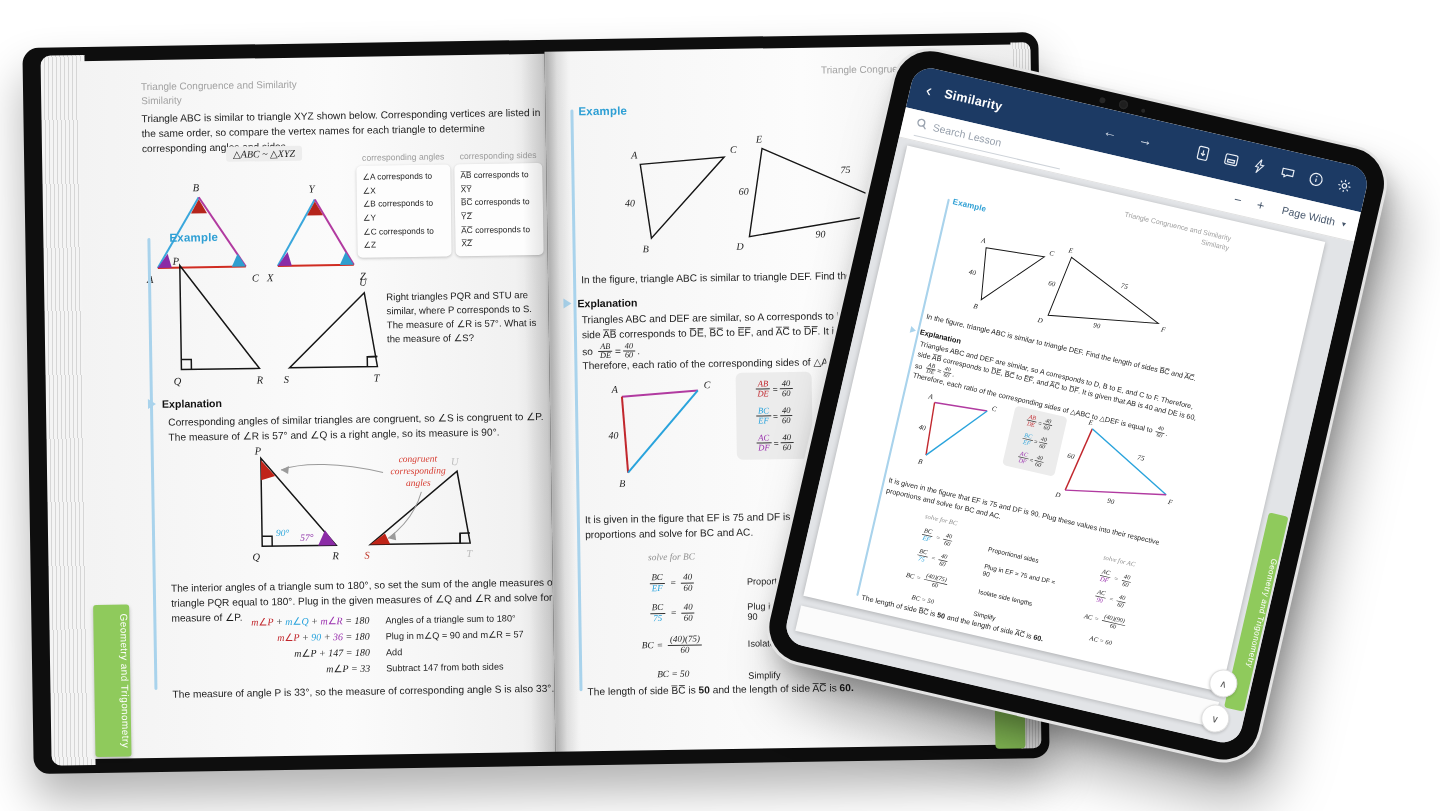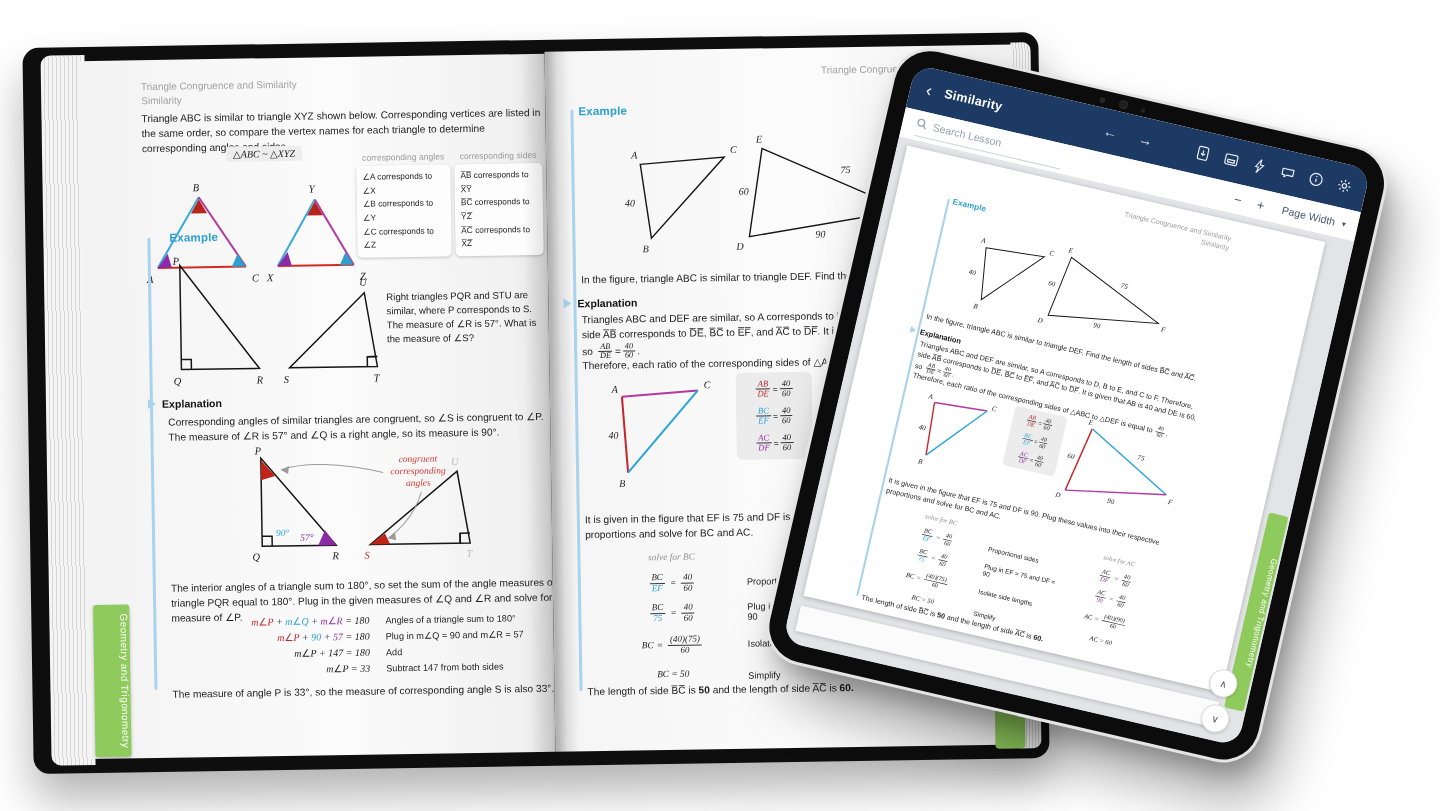--- a/index.html
+++ b/index.html
@@ -272,21 +272,21 @@
       </svg>
 
       <p class="abs lp-expl2 body-txt" style="margin:0;">The interior angles of a triangle sum to 180°, so set the sum of the angle measures of triangle PQR equal to 180°.  Plug in the given measures of ∠Q and ∠R and solve for the measure of ∠P.</p>
 
       <div class="abs lp-eqs">
         <div class="eqrow">
           <span class="eq-l"><span class="c-red">m∠P</span><span> + </span><span class="c-cyan">m∠Q</span><span> + </span><span class="c-mag">m∠R</span><span> = 180</span></span>
           <span class="eq-n">Angles of a triangle sum to 180°</span>
         </div>
         <div class="eqrow">
-          <span class="eq-l"><span class="c-red">m∠P</span><span> + </span><span class="c-cyan">90</span><span> + </span><span class="c-mag">57</span><span> = 180</span></span>
+          <span class="eq-l"><span class="c-red">m∠P</span><span> + </span><span class="c-cyan">90</span><span> + </span><span class="c-mag">36</span><span> = 180</span></span>
           <span class="eq-n">Plug in m∠Q = 90 and m∠R = 57</span>
         </div>
         <div class="eqrow">
           <span class="eq-l">m∠P + 147 = 180</span>
           <span class="eq-n">Add</span>
         </div>
         <div class="eqrow">
           <span class="eq-l">m∠P = 33</span>
           <span class="eq-n">Subtract 147 from both sides</span>
         </div>

